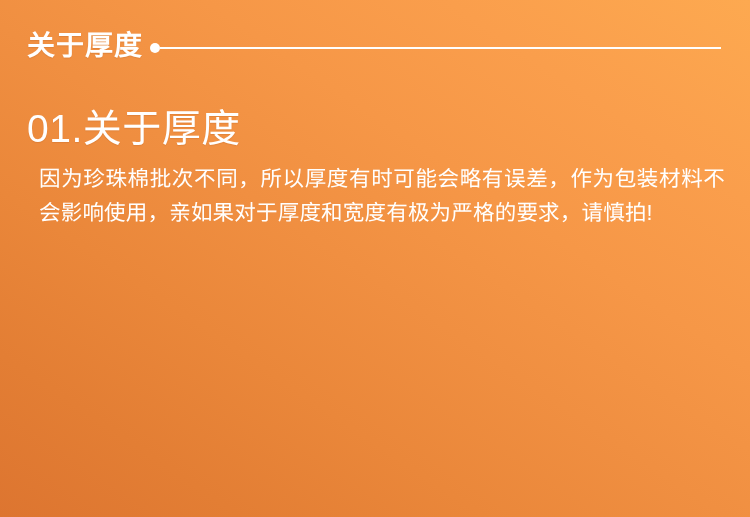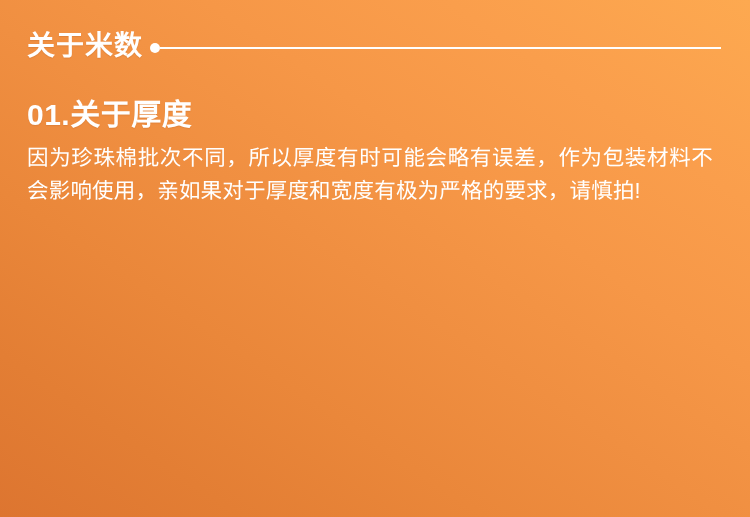--- a/index.html
+++ b/index.html
@@ -76,48 +76,48 @@
   .section {
     position: absolute;
     left: 27px;
     width: 690px;
   }
 
   .section-01 { top: 94px; }
   .section-02 { top: 269px; }
 
   .section-heading {
-    font-size: 30px;
-    font-weight: bold;
+    font-size: 39px;
+    font-weight: normal;
     line-height: 1.16;
     letter-spacing: 0.5px;
     color: #ffffff;
-    margin: 4px 0 9px 0;
+    margin: 12px 0 9px 0;
     text-shadow: 0 1px 1px rgba(150, 70, 20, 0.16);
   }
 
   .section-body {
     font-size: 21.5px;
     font-weight: normal;
     line-height: 33.5px;
     color: #ffffff;
-    margin: 0;
+    margin: 12px;
     width: 686px;
     text-align: justify;
     text-justify: inter-ideograph;
     letter-spacing: 0.2px;
   }
 </style>
 </head>
 <body>
 
 <div id="poster">
 
   <div class="header">
-    <div class="header-title">关于米数</div>
+    <div class="header-title">关于厚度</div>
     <div class="header-dot"></div>
     <div class="header-rule"></div>
   </div>
 
   <div class="section section-01">
     <h2 class="section-heading">01.关于厚度</h2>
     <p class="section-body">因为珍珠棉批次不同，所以厚度有时可能会略有误差，作为包装材料不会影响使用，亲如果对于厚度和宽度有极为严格的要求，请慎拍!</p>
   </div>
 
 

